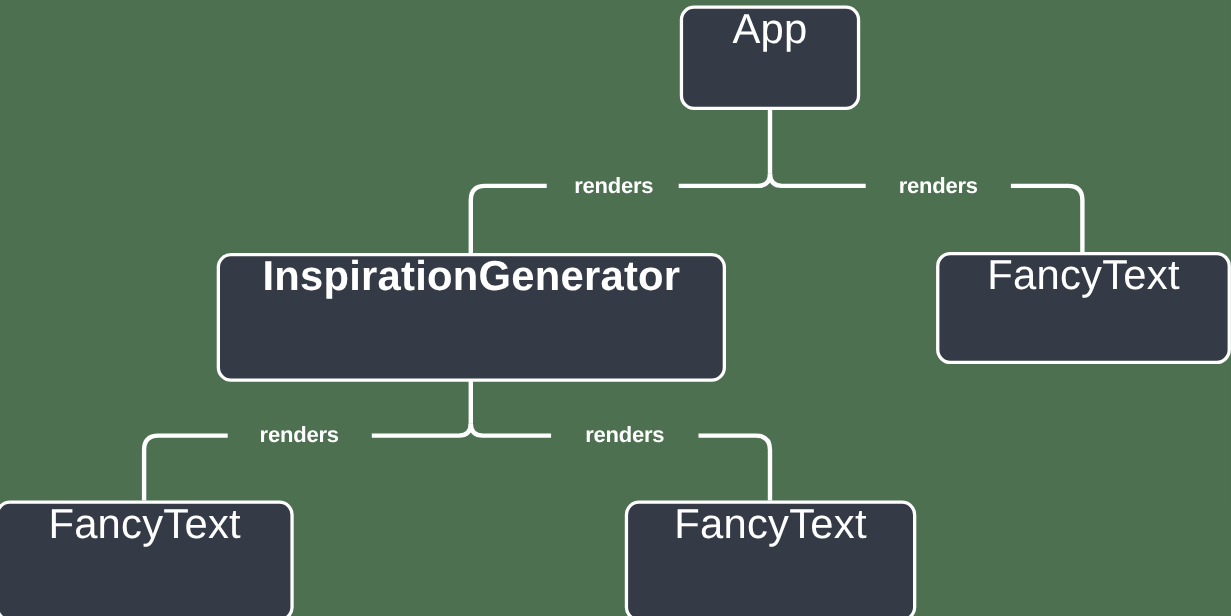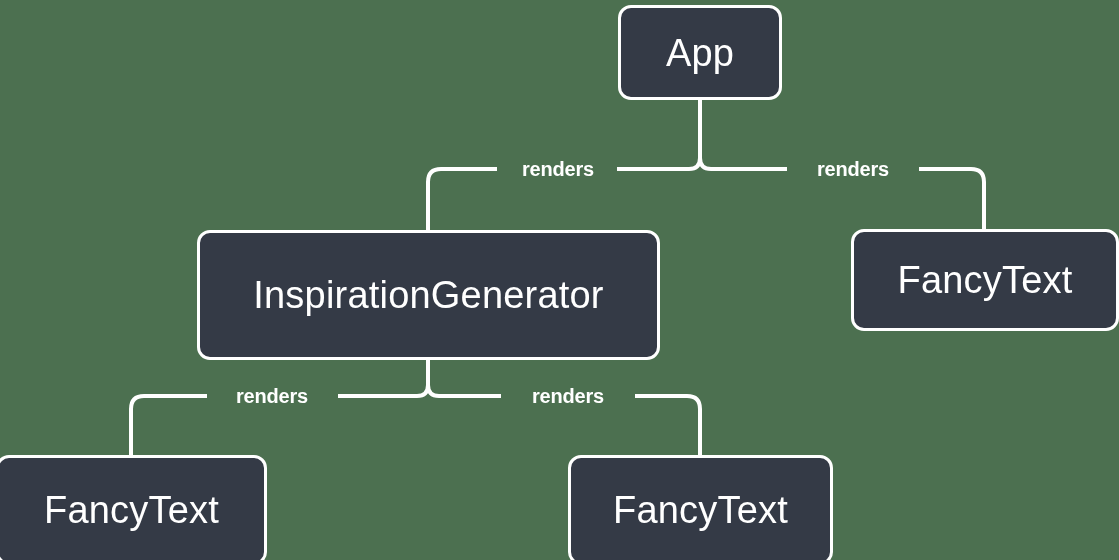--- a/index.html
+++ b/index.html
@@ -24,21 +24,20 @@
     height: 560px;
     pointer-events: none;
   }
   .node {
     position: absolute;
     box-sizing: border-box;
     background: #343a46;
     border: 3px solid #ffffff;
     border-radius: 13px;
     display: flex;
-    align-items: center;
     justify-content: center;
     color: #ffffff;
     font-size: 38px;
     font-weight: 400;
     letter-spacing: 0.2px;
     white-space: nowrap;
     z-index: 2;
   }
   .node-label {
     display: block;
@@ -86,21 +85,21 @@
 
   <span class="edge-label" style="left:558px; top:169px;">renders</span>
   <span class="edge-label" style="left:853px; top:169px;">renders</span>
   <span class="edge-label" style="left:272px; top:396px;">renders</span>
   <span class="edge-label" style="left:568px; top:396px;">renders</span>
 
   <div class="node" style="left:618px; top:5px; width:164px; height:95px;">
     <span class="node-label">App</span>
   </div>
 
-  <div class="node" style="left:197px; top:230px; width:463px; height:130px;">
+  <div class="node" style="left:197px; top:230px; width:463px; height:117px;font-weight:bold;">
     <span class="node-label">InspirationGenerator</span>
   </div>
 
   <div class="node" style="left:851px; top:229px; width:268px; height:102px;">
     <span class="node-label">FancyText</span>
   </div>
 
   <div class="node" style="left:-4px; top:455px; width:271px; height:110px;">
     <span class="node-label">FancyText</span>
   </div>

